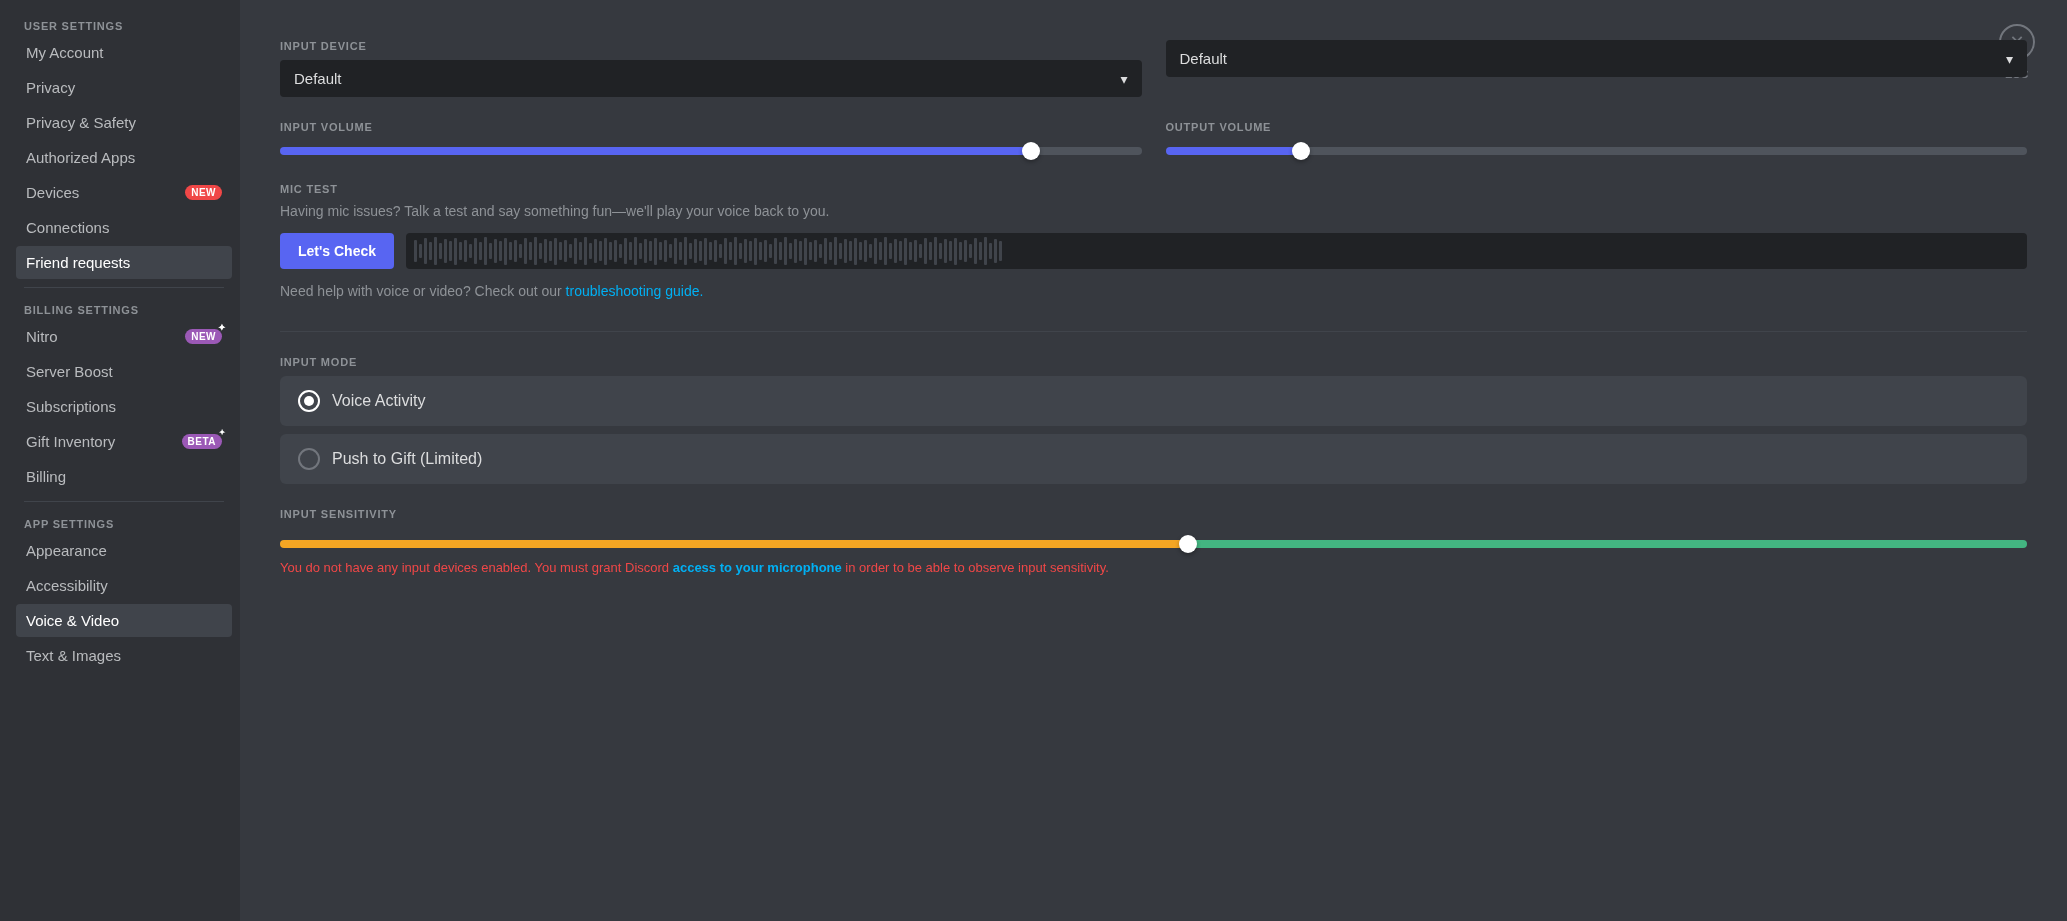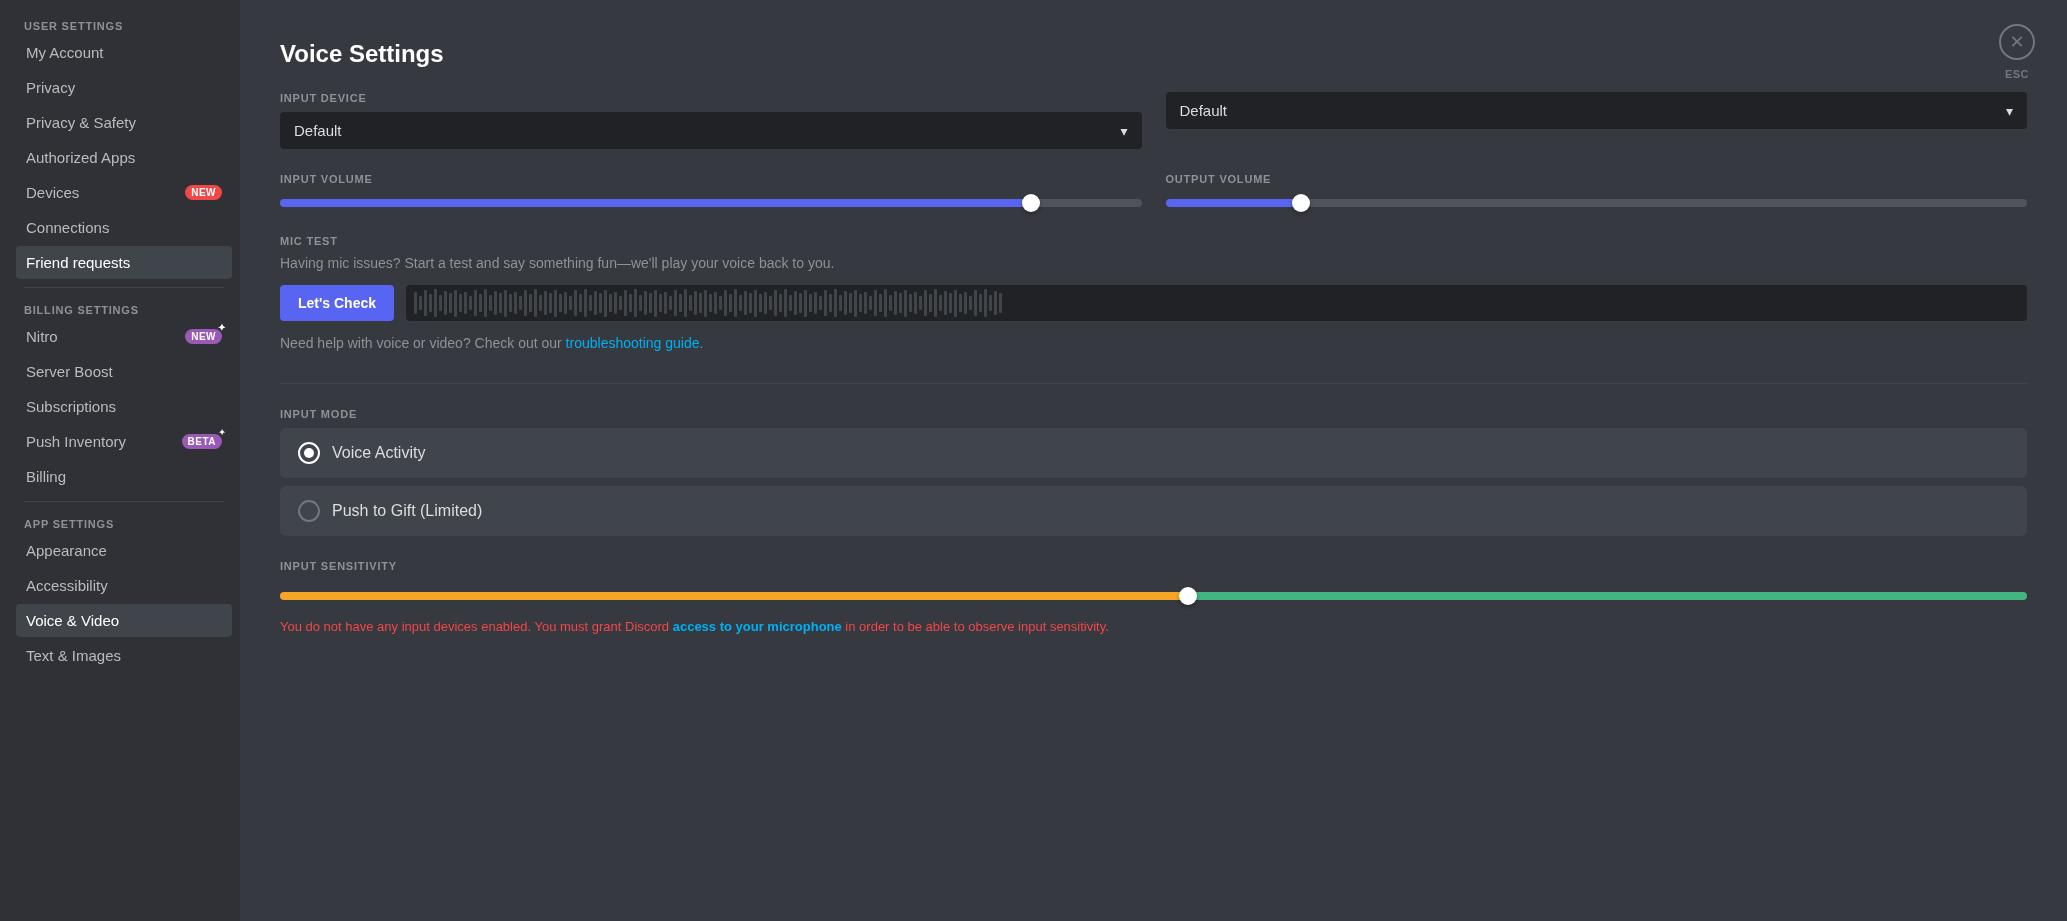--- a/index.html
+++ b/index.html
@@ -320,21 +320,20 @@
       height: 18px;
       border-radius: 50%;
       background: #fff;
       cursor: pointer;
       box-shadow: 0 2px 4px rgba(0,0,0,0.3);
     }
 
     .error-text {
       font-size: 13px;
       color: #f04747;
-      margin-top: 7px;
     }
 
     .error-link {
       color: #00b0f4;
       font-weight: 700;
       text-decoration: none;
     }
 
     
     .close-btn {
@@ -417,21 +416,21 @@
     <span class="badge badge-purple">NEW</span>
     <span class="sparkle">✦</span>
   </div>
   <div class="sidebar-item">
     <span>Server Boost</span>
   </div>
   <div class="sidebar-item">
     <span>Subscriptions</span>
   </div>
   <div class="sidebar-item">
-    <span>Push Inventory</span>
+    <span>Gift Inventory</span>
     <span class="badge badge-purple">BETA</span>
   </div>
   <div class="sidebar-item">
     <span>Billing</span>
   </div>
 
   <div class="sidebar-divider"></div>
 
   <div class="sidebar-section-label">APP SETTINGS</div>
 
@@ -450,21 +449,20 @@
 
 </div>
 
 <div class="main-content">
 
   <button class="close-btn">
     <span>✕</span>
   </button>
   <div class="esc-label">ESC</div>
 
-  <h1 class="page-title">Voice Settings</h1>
 
   <div class="device-row">
     <div class="device-group">
       <div class="section-label">INPUT DEVICE</div>
       <div class="select-wrapper">
         <select class="select-dropdown">
           <option>Default</option>
           <option>Microphone (Realtek)</option>
           <option>Headset Microphone</option>
         </select>
@@ -487,21 +485,21 @@
       <input type="range" class="slider-input blue" min="0" max="100" value="88" style="">
     </div>
     <div class="volume-group">
       <div class="section-label">OUTPUT VOLUME</div>
       <input type="range" class="slider-input grey" min="0" max="100" value="15" style="">
     </div>
   </div>
 
   <div class="mic-test-section">
     <div class="section-label">MIC TEST</div>
-    <p class="mic-test-desc">Having mic issues? Start a test and say something fun—we'll play your voice back to you.</p>
+    <p class="mic-test-desc">Having mic issues? Talk a test and say something fun—we'll play your voice back to you.</p>
     <div class="mic-test-row">
       <button class="lets-check-btn">Let's Check</button>
       <div class="mic-visualizer">
         <div class="mic-bar" style="height:60%"></div>
         <div class="mic-bar" style="height:40%"></div>
         <div class="mic-bar" style="height:70%"></div>
         <div class="mic-bar" style="height:50%"></div>
         <div class="mic-bar" style="height:80%"></div>
         <div class="mic-bar" style="height:45%"></div>
         <div class="mic-bar" style="height:65%"></div>

